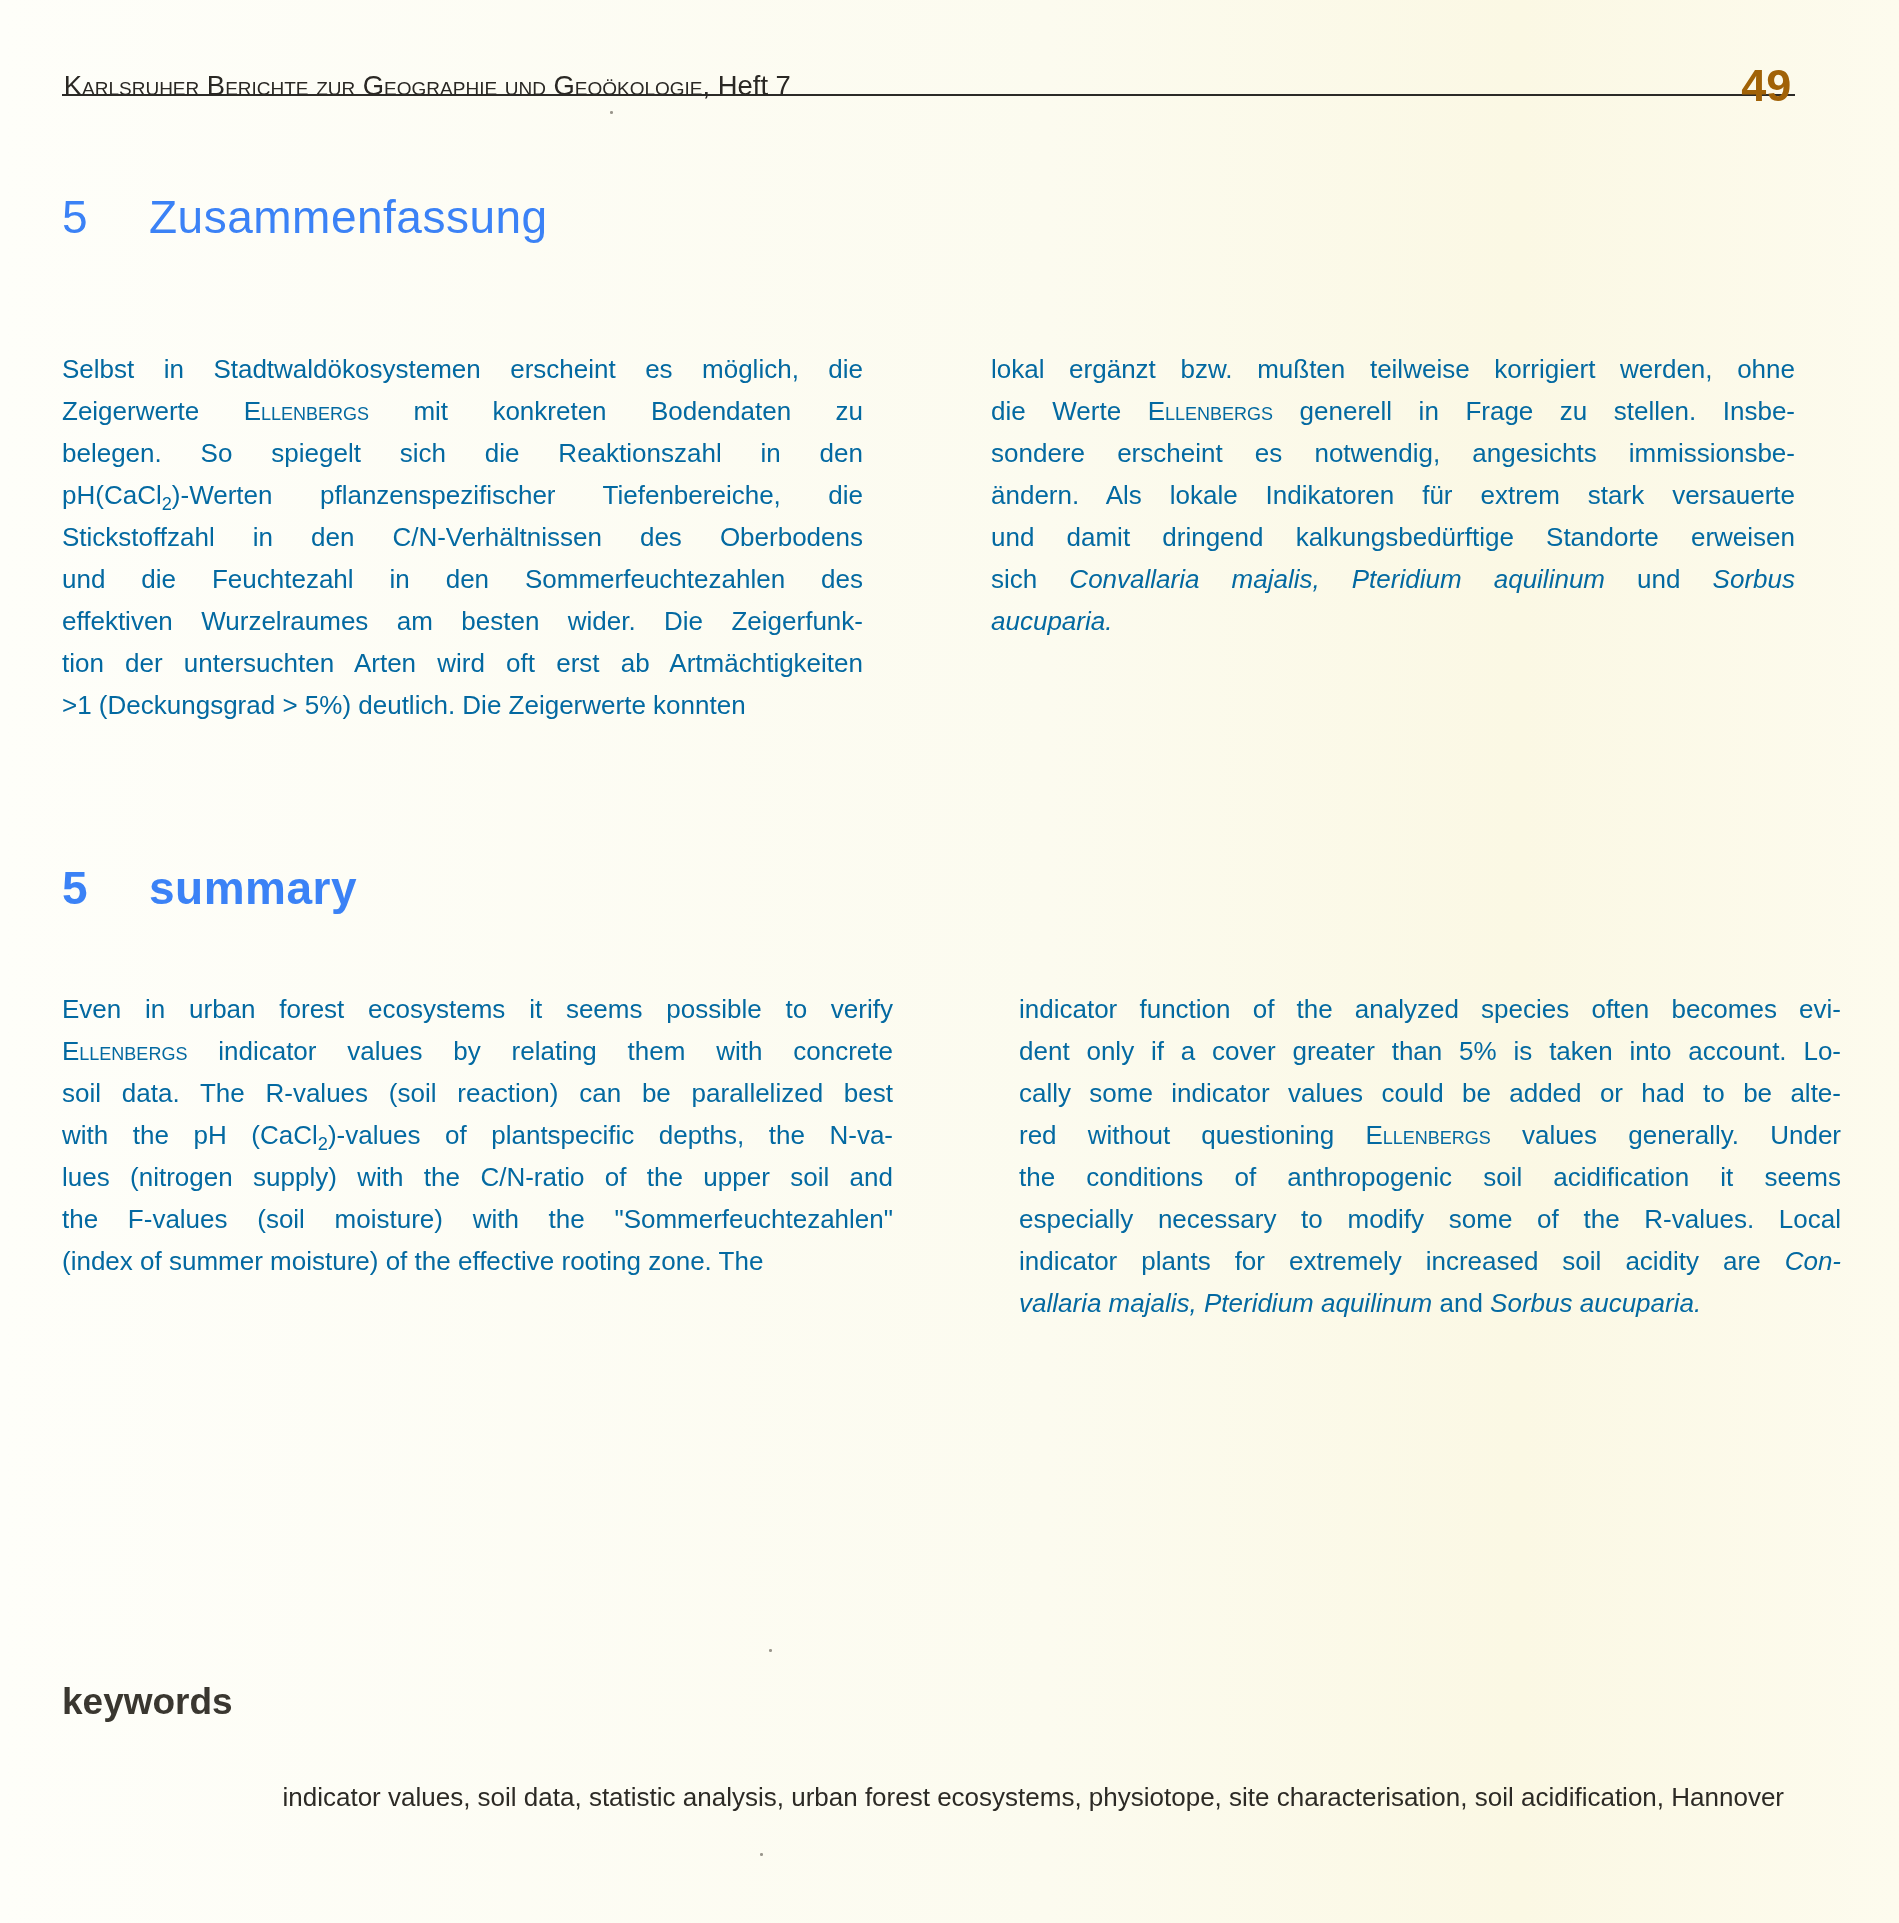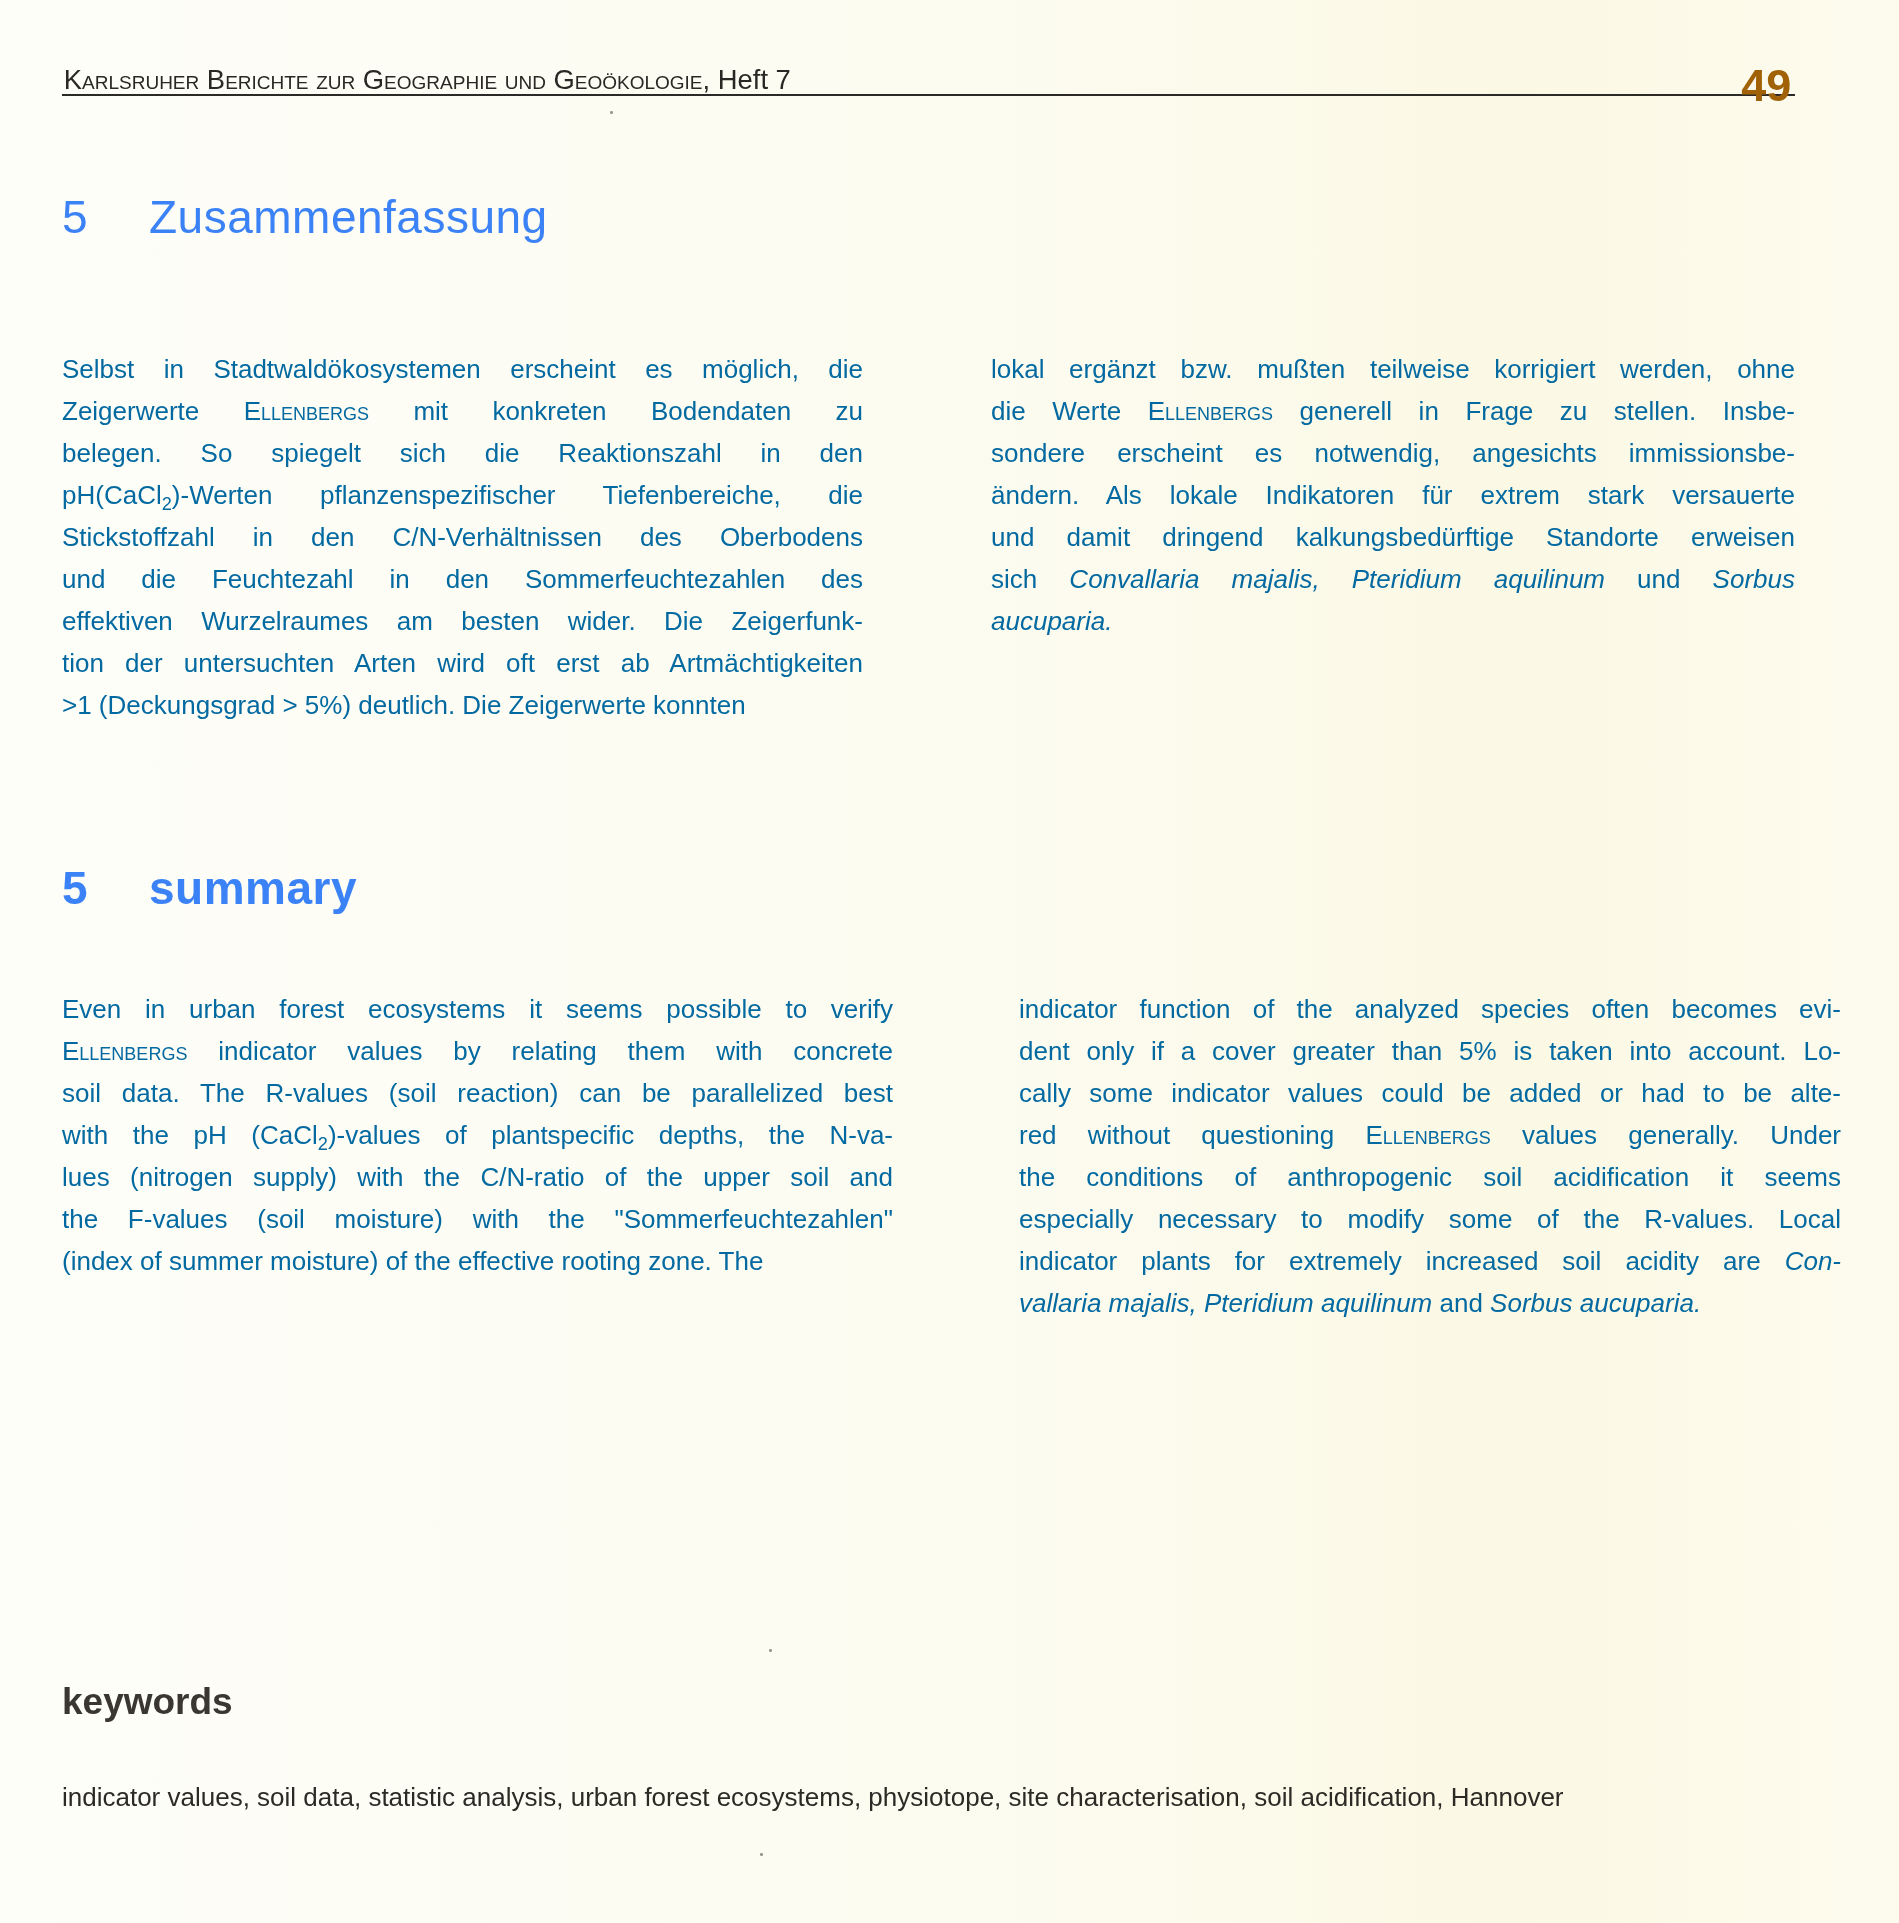--- a/index.html
+++ b/index.html
@@ -11,21 +11,21 @@
   }
   .page-bg {
     position: absolute; inset: 0;
     background: linear-gradient(90deg, #fefef9 0%, #fcfbef 55%, #fbf8e4 80%, #fdfbee 100%);
   }
   .header {
     position: absolute; left: 62px; top: 48px; width: 1733px; height: 46px;
     border-bottom: 2.7px solid #2b2a27;
   }
   .header-title {
-    position: absolute; left: 1.8px; top: 16px;
+    position: absolute; left: 1.8px; top: 22px;
     font-size: 27.4px; letter-spacing: 0px; color: #2a2824;
   }
   .header-title .sc { font-variant: small-caps; }
   .page-number {
     position: absolute; right: 3.7px; top: 12px;
     font-size: 45px; font-weight: bold; color: #a16207;
   }
   .heading {
     position: absolute; font-size: 46px; color: #3b82f6; font-weight: normal;
     letter-spacing: 0.5px;
@@ -35,22 +35,22 @@
   .col {
     position: absolute; font-size: 26px; line-height: 42px; color: #0369a1;
     text-align: justify; text-align-last: left;
   }
   .line { display: block; white-space: nowrap; text-align-last: justify; text-align: justify; }
   .line.last { text-align-last: left; }
   .sc { font-variant: small-caps; }
   em { font-style: italic; }
   sub { font-size: 0.7em; vertical-align: -0.35em; line-height: 0; }
   .keywords-text {
-    position: absolute; left: 62px; top: 1782px; width: 1736px;
-    font-size: 26px; color: #2c2a25; white-space: nowrap;
+    position: absolute; left: 48px; top: 1782px; width: 1736px;
+    font-size: 26px; color: #2c2a25; white-space: nowrap; text-align: right;
   }
   .speck { position: absolute; width: 2.7px; height: 2.7px; background: #9a968c; border-radius: 50%; }
 </style>
 </head>
 <body>
 
 <div class="page-bg"></div>
 
 <div class="header">
   <div class="header-title" id="journal-title"><span class="sc">Karlsruher Berichte zur </span><span class="sc">Geographie und Geoökologie</span><span>, Heft 7</span></div>

